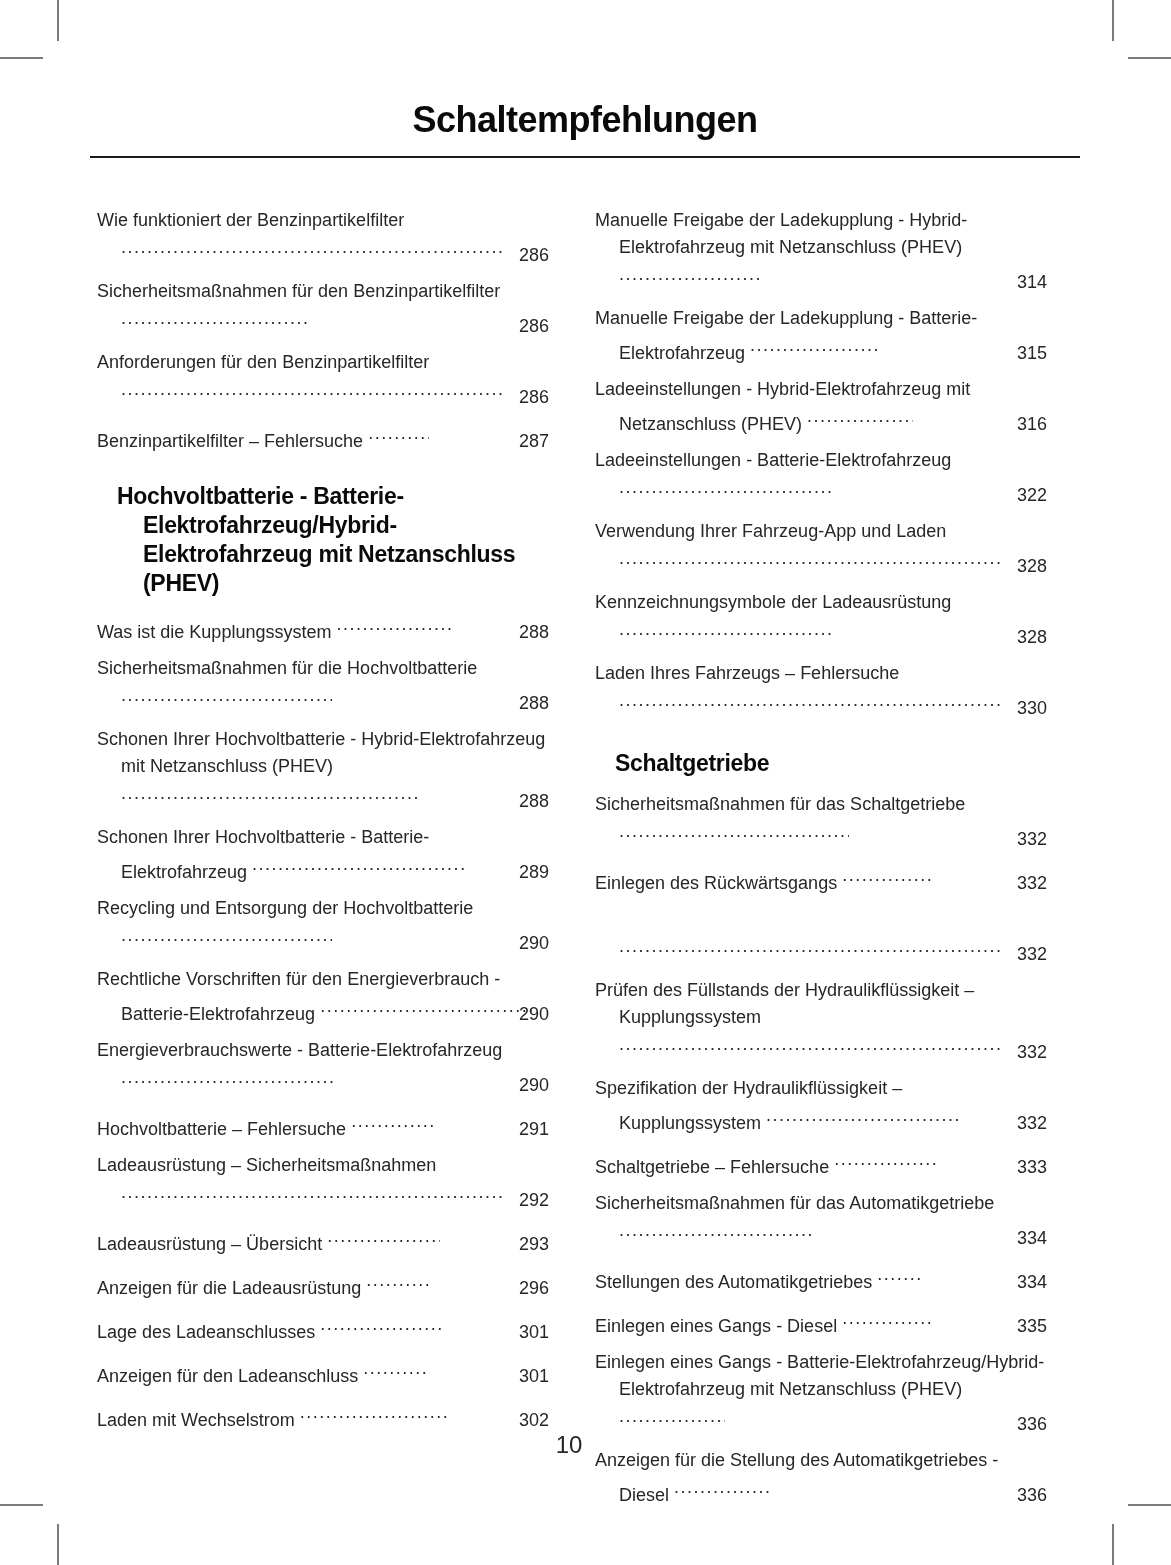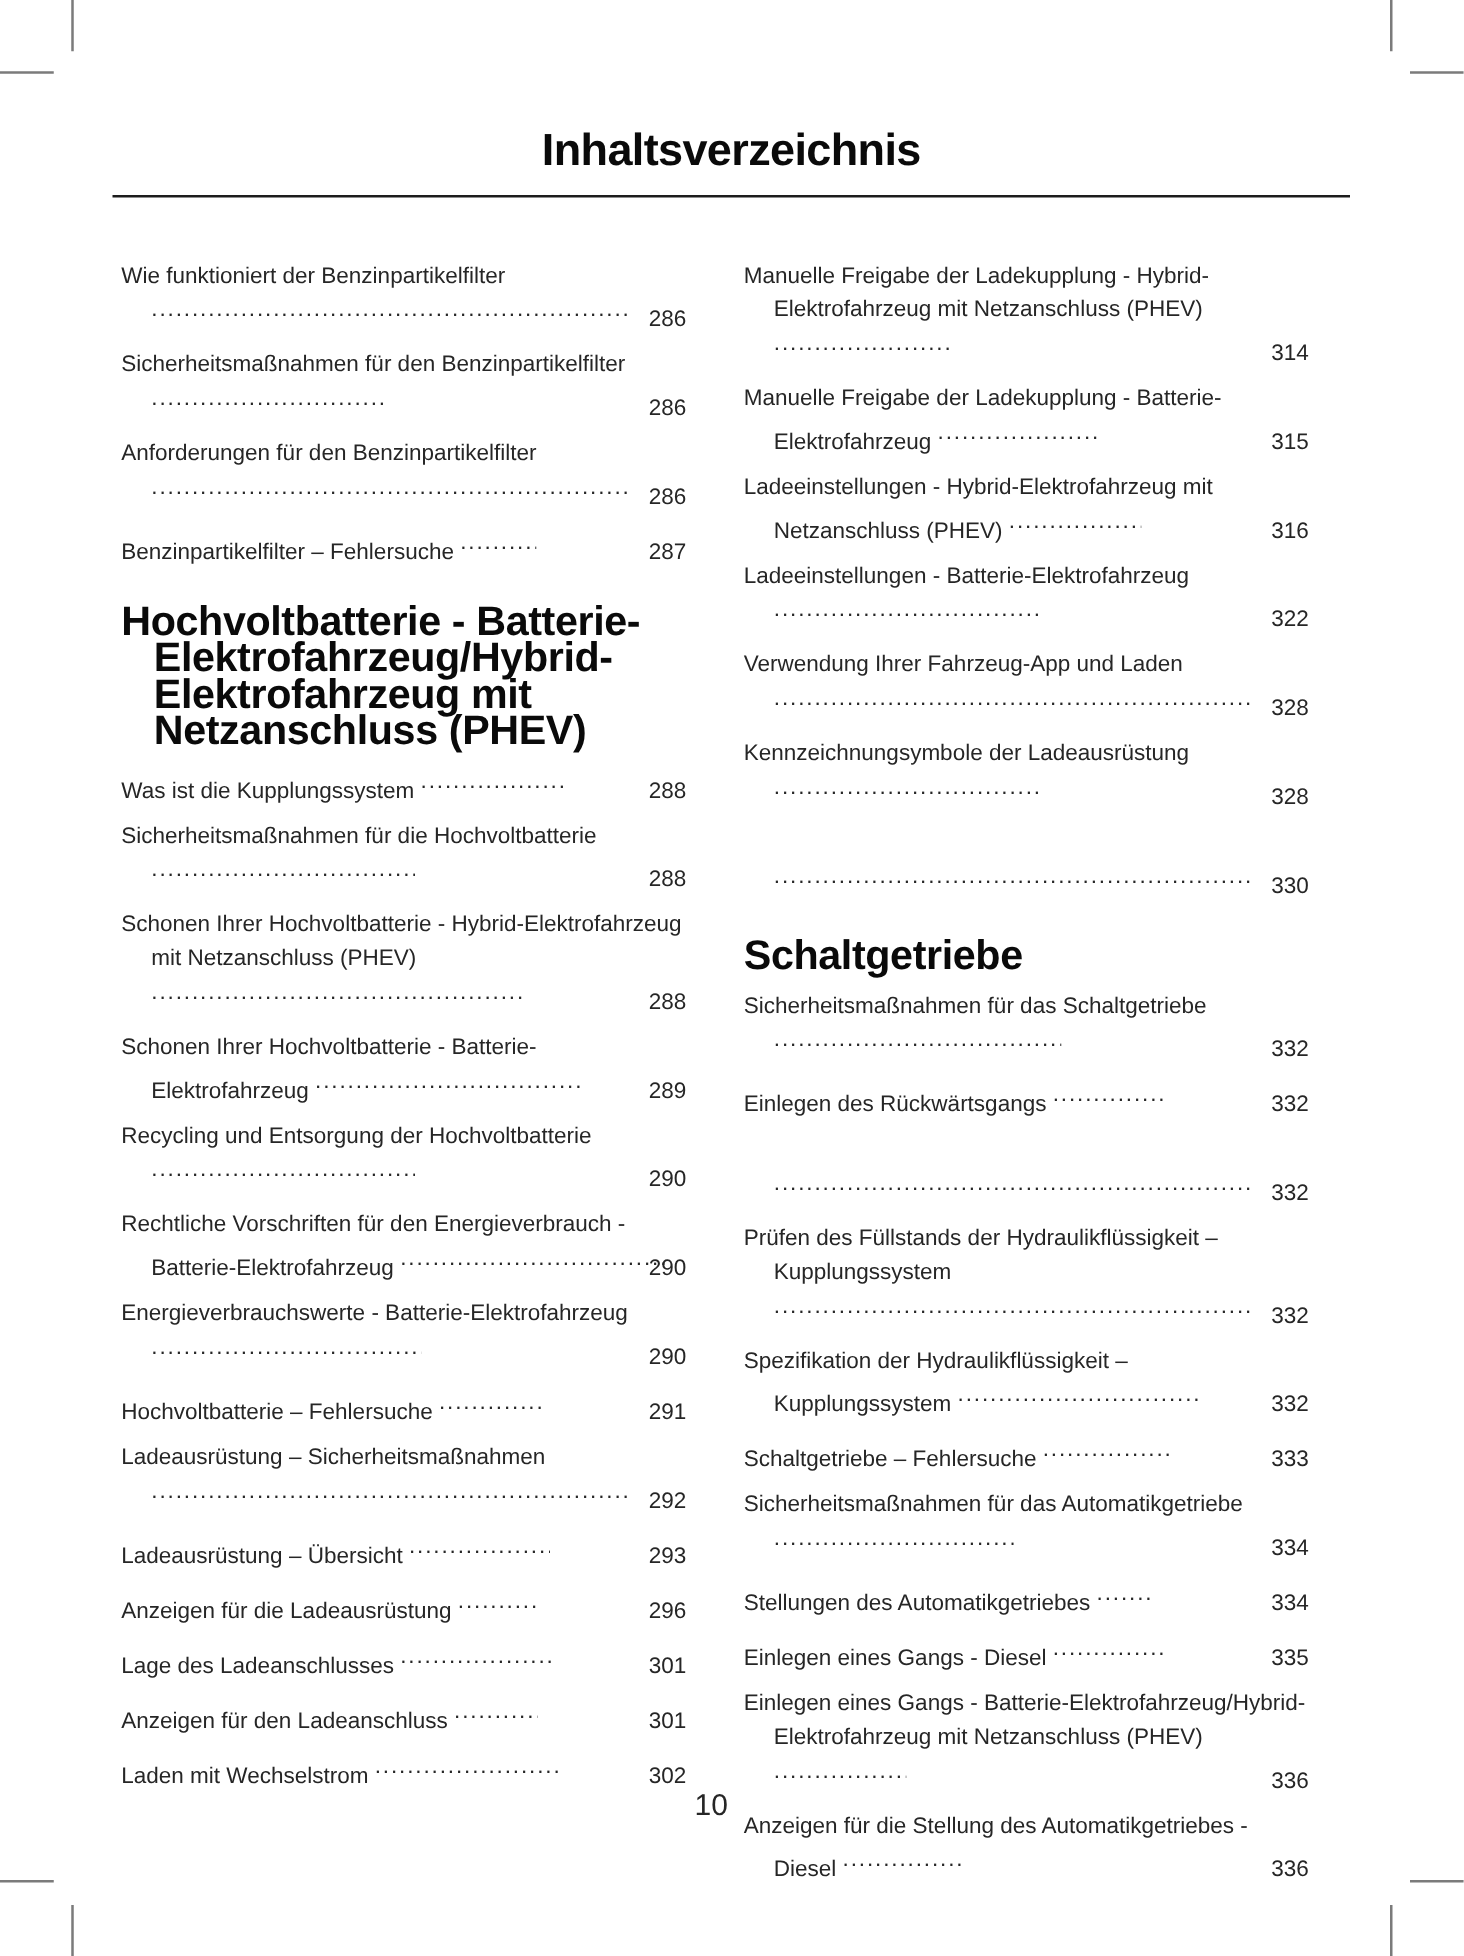--- a/index.html
+++ b/index.html
@@ -42,25 +42,25 @@
     height: 2px; background: var(--rule);
   }
 
   .toc {
     position: absolute; left: 97px; top: 207px;
     display: flex; gap: 46px;
   }
   .toc-col { width: 452px; }
 
   .toc-heading {
-    font-size: 33px; line-height: 29px; font-weight: bold;
+    font-size: 23px; line-height: 29px; font-weight: bold;
     letter-spacing: -0.3px;
     color: var(--heading);
     padding-left: 26px; text-indent: -26px;
-    margin-top: 27px; margin-bottom: 13px;
+    margin-top: 27px; margin-bottom: 13px; margin-left: 20px;
   }
   .toc-entry {
     position: relative;
     font-size: 18px; line-height: 27px;
     color: var(--text);
     padding-left: 24px; text-indent: -24px;
     margin-bottom: 9px;
   }
   .dots {
     display: inline-block; overflow: hidden;
@@ -86,21 +86,21 @@
 <div class="page">
   <div class="crop v tl-v"></div>
   <div class="crop h tl-h"></div>
   <div class="crop v tr-v"></div>
   <div class="crop h tr-h"></div>
   <div class="crop v bl-v"></div>
   <div class="crop h bl-h"></div>
   <div class="crop v br-v"></div>
   <div class="crop h br-h"></div>
 
-  <div class="doc-title">Inhaltsverzeichnis</div>
+  <div class="doc-title">Schaltempfehlungen</div>
   <div class="title-rule"></div>
 
   <div class="toc">
     <div class="toc-col">
         <div class="toc-entry"><span class="entry-text">Wie funktioniert der Benzinpartikelfilter</span> <br><span class="dots" style="width: 383px;">....................................................................................................................................................................................</span><span class="entry-page">286</span></div>
         <div class="toc-entry"><span class="entry-text">Sicherheitsmaßnahmen für den Benzinpartikelfilter</span> <span class="dots" style="width: 189px;">....................................................................................................................................................................................</span><span class="entry-page">286</span></div>
         <div class="toc-entry"><span class="entry-text">Anforderungen für den Benzinpartikelfilter</span> <br><span class="dots" style="width: 383px;">....................................................................................................................................................................................</span><span class="entry-page">286</span></div>
         <div class="toc-entry"><span class="entry-text">Benzinpartikelfilter – Fehlersuche</span> <span class="dots" style="width: 61px;">....................................................................................................................................................................................</span><span class="entry-page">287</span></div>
         <div class="toc-heading">Hochvoltbatterie - Batterie-Elektrofahrzeug/Hybrid-Elektrofahrzeug mit Netzanschluss (PHEV)</div>
         <div class="toc-entry"><span class="entry-text">Was ist die Kupplungssystem</span> <span class="dots" style="width: 117px;">....................................................................................................................................................................................</span><span class="entry-page">288</span></div>
@@ -118,21 +118,21 @@
         <div class="toc-entry"><span class="entry-text">Anzeigen für den Ladeanschluss</span> <span class="dots" style="width: 67px;">....................................................................................................................................................................................</span><span class="entry-page">301</span></div>
         <div class="toc-entry"><span class="entry-text">Laden mit Wechselstrom</span> <span class="dots" style="width: 148px;">....................................................................................................................................................................................</span><span class="entry-page">302</span></div>
       </div>
     <div class="toc-col">
         <div class="toc-entry"><span class="entry-text">Manuelle Freigabe der Ladekupplung - Hybrid-Elektrofahrzeug mit Netzanschluss (PHEV)</span> <span class="dots" style="width: 143px;">....................................................................................................................................................................................</span><span class="entry-page">314</span></div>
         <div class="toc-entry"><span class="entry-text">Manuelle Freigabe der Ladekupplung - Batterie-Elektrofahrzeug</span> <span class="dots" style="width: 129px;">....................................................................................................................................................................................</span><span class="entry-page">315</span></div>
         <div class="toc-entry"><span class="entry-text">Ladeeinstellungen - Hybrid-Elektrofahrzeug mit Netzanschluss (PHEV)</span> <span class="dots" style="width: 106px;">....................................................................................................................................................................................</span><span class="entry-page">316</span></div>
         <div class="toc-entry"><span class="entry-text">Ladeeinstellungen - Batterie-Elektrofahrzeug</span> <span class="dots" style="width: 216px;">....................................................................................................................................................................................</span><span class="entry-page">322</span></div>
         <div class="toc-entry"><span class="entry-text">Verwendung Ihrer Fahrzeug-App und Laden</span> <br><span class="dots" style="width: 383px;">....................................................................................................................................................................................</span><span class="entry-page">328</span></div>
         <div class="toc-entry"><span class="entry-text">Kennzeichnungsymbole der Ladeausrüstung</span> <span class="dots" style="width: 212px;">....................................................................................................................................................................................</span><span class="entry-page">328</span></div>
-        <div class="toc-entry"> <br><span class="dots" style="width: 383px;">....................................................................................................................................................................................</span><span class="entry-page">330</span></div>
+        <div class="toc-entry"><span class="entry-text">Laden Ihres Fahrzeugs – Fehlersuche</span> <br><span class="dots" style="width: 383px;">....................................................................................................................................................................................</span><span class="entry-page">330</span></div>
         <div class="toc-heading">Schaltgetriebe</div>
         <div class="toc-entry"><span class="entry-text">Sicherheitsmaßnahmen für das Schaltgetriebe</span> <span class="dots" style="width: 230px;">....................................................................................................................................................................................</span><span class="entry-page">332</span></div>
         <div class="toc-entry"><span class="entry-text">Einlegen des Rückwärtsgangs</span> <span class="dots" style="width: 92px;">....................................................................................................................................................................................</span><span class="entry-page">332</span></div>
         <div class="toc-entry"> <br><span class="dots" style="width: 383px;">....................................................................................................................................................................................</span><span class="entry-page">332</span></div>
         <div class="toc-entry"><span class="entry-text">Prüfen des Füllstands der Hydraulikflüssigkeit – Kupplungssystem</span> <br><span class="dots" style="width: 383px;">....................................................................................................................................................................................</span><span class="entry-page">332</span></div>
         <div class="toc-entry"><span class="entry-text">Spezifikation der Hydraulikflüssigkeit – Kupplungssystem</span> <span class="dots" style="width: 196px;">....................................................................................................................................................................................</span><span class="entry-page">332</span></div>
         <div class="toc-entry"><span class="entry-text">Schaltgetriebe – Fehlersuche</span> <span class="dots" style="width: 102px;">....................................................................................................................................................................................</span><span class="entry-page">333</span></div>
         <div class="toc-entry"><span class="entry-text">Sicherheitsmaßnahmen für das Automatikgetriebe</span> <span class="dots" style="width: 192px;">....................................................................................................................................................................................</span><span class="entry-page">334</span></div>
         <div class="toc-entry"><span class="entry-text">Stellungen des Automatikgetriebes</span> <span class="dots" style="width: 47px;">....................................................................................................................................................................................</span><span class="entry-page">334</span></div>
         <div class="toc-entry"><span class="entry-text">Einlegen eines Gangs - Diesel</span> <span class="dots" style="width: 92px;">....................................................................................................................................................................................</span><span class="entry-page">335</span></div>

